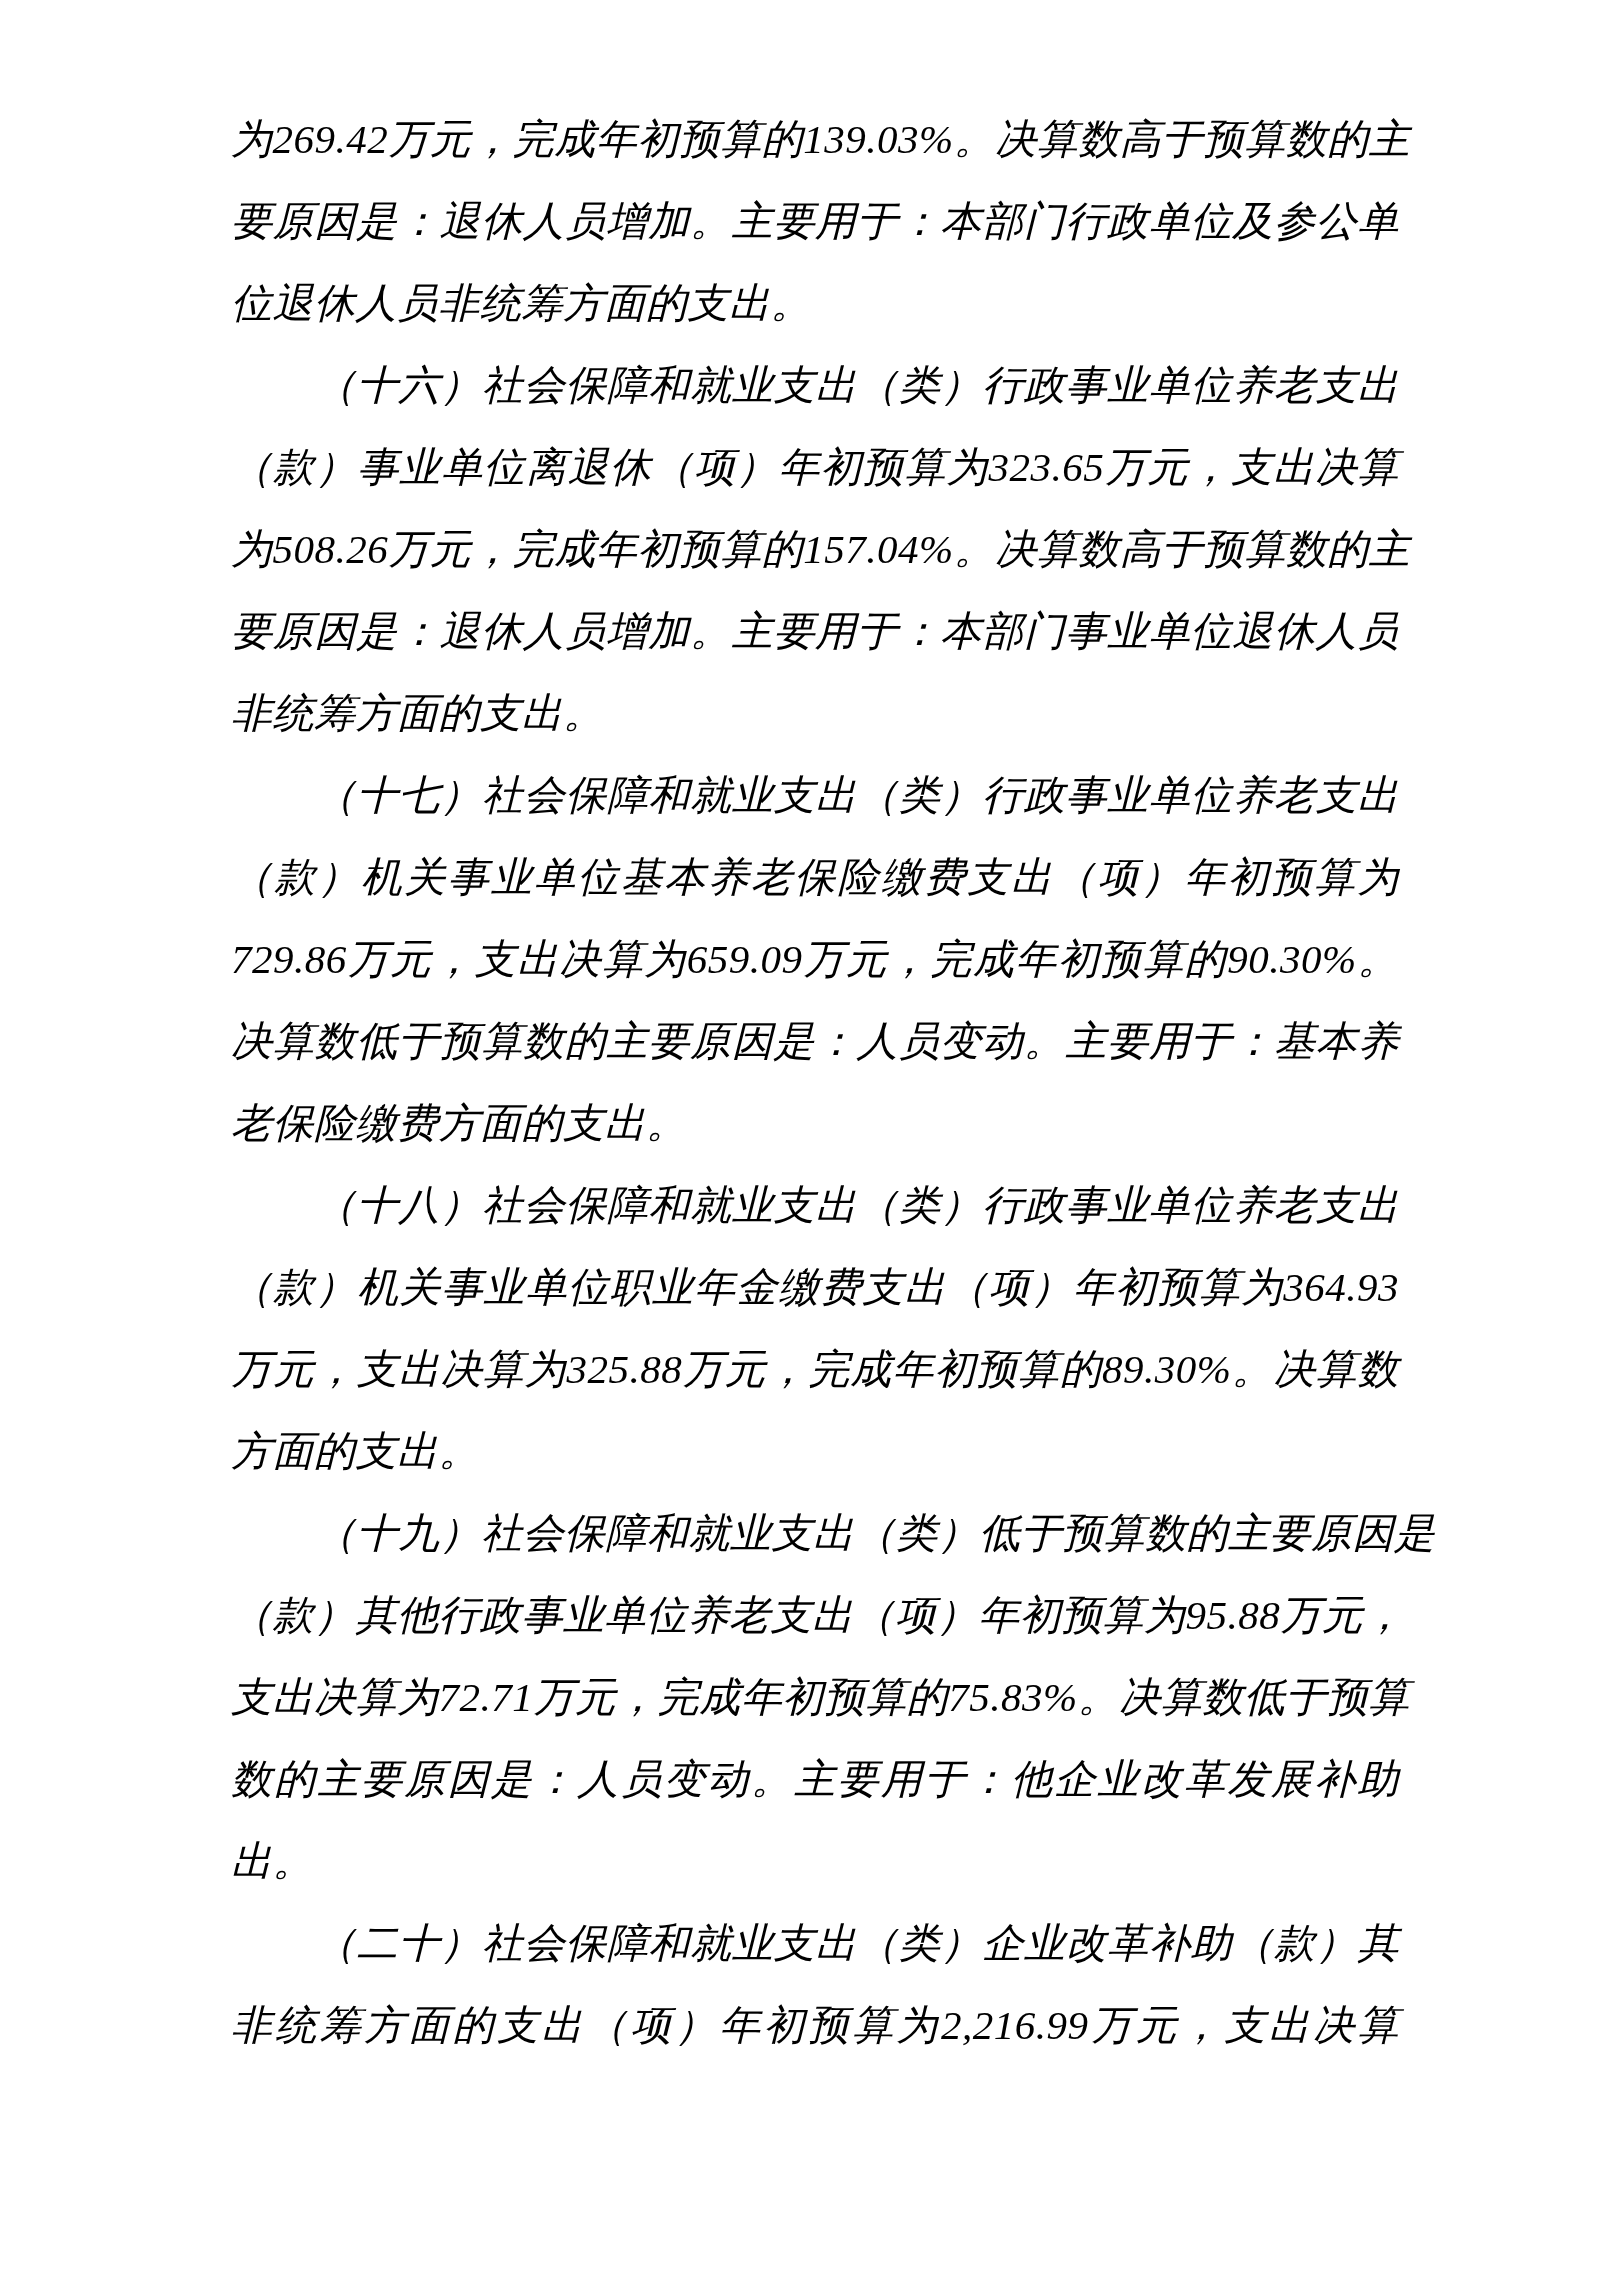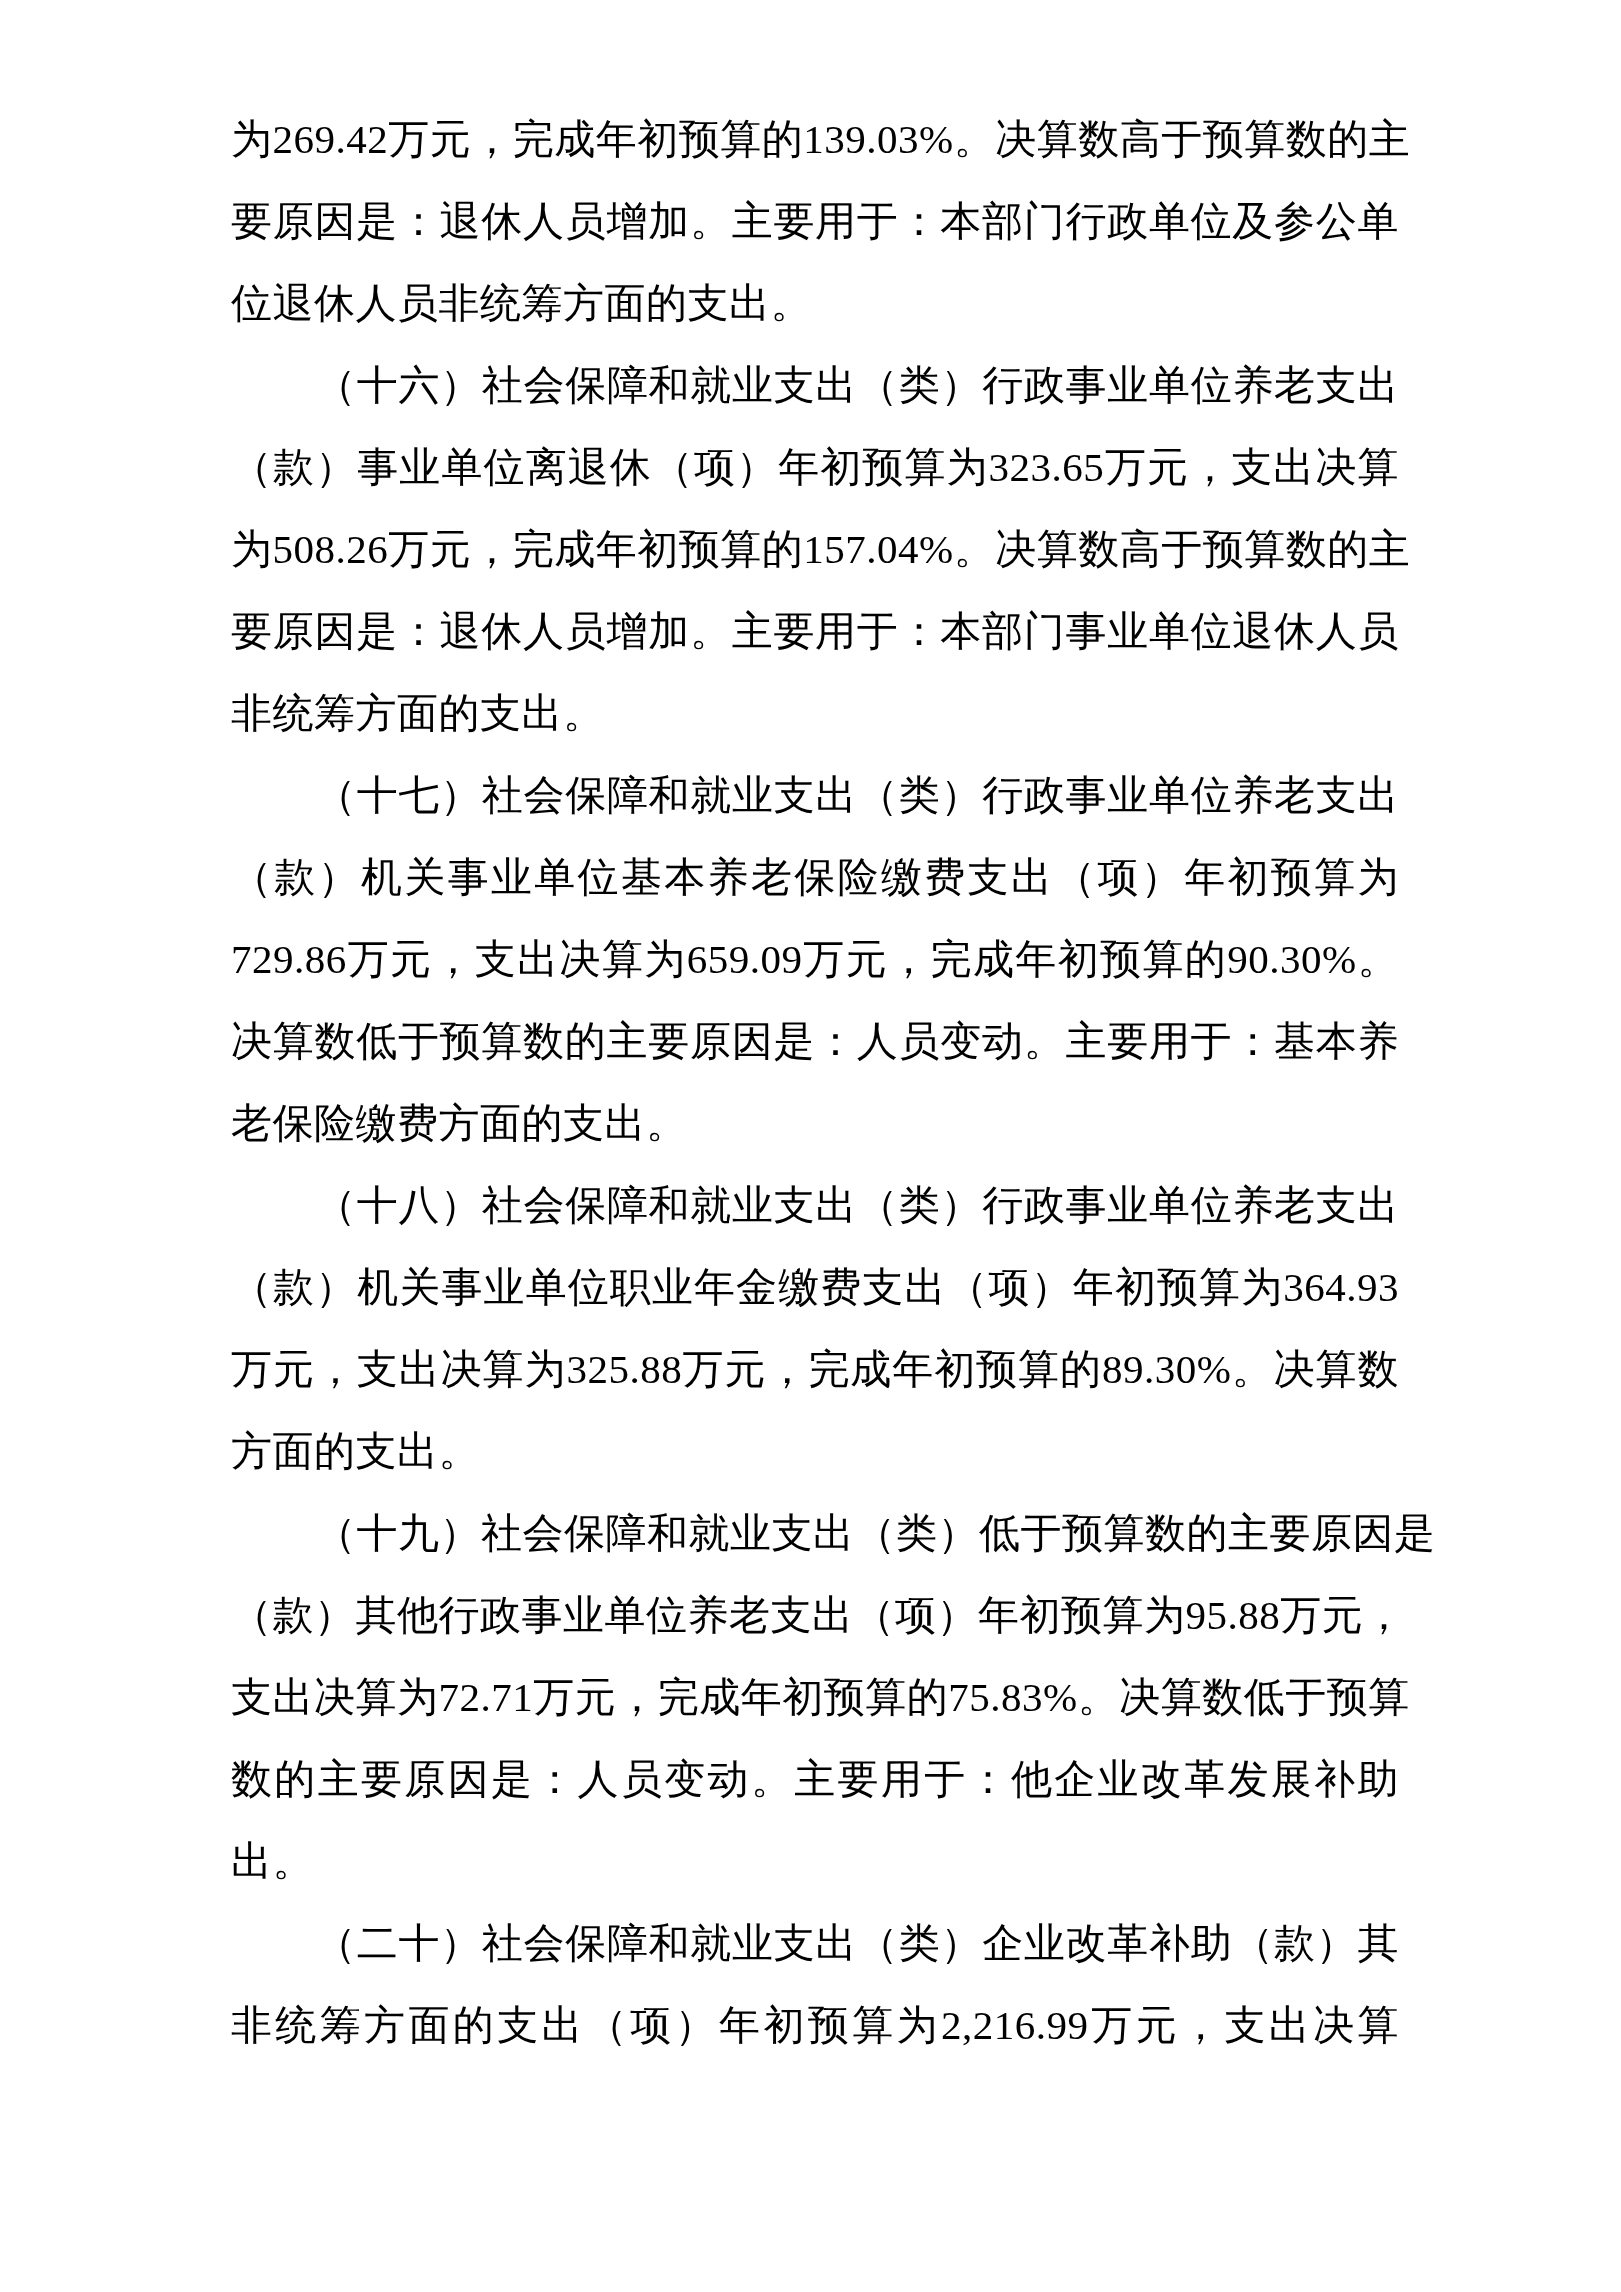--- a/index.html
+++ b/index.html
@@ -8,20 +8,21 @@
     background: #ffffff;
   }
   .page {
     position: relative;
     width: 1621px;
     height: 2073px;
     background: #ffffff;
     overflow: hidden;
     font-family: "Liberation Serif", "DejaVu Serif", serif;
     color: #000000;
+    font-style: italic;
   }
   .doc-body {
     position: absolute;
     left: 231px;
     top: 98px;
     width: 1168px;
   }
   .line {
     height: 82px;
     line-height: 82px;

